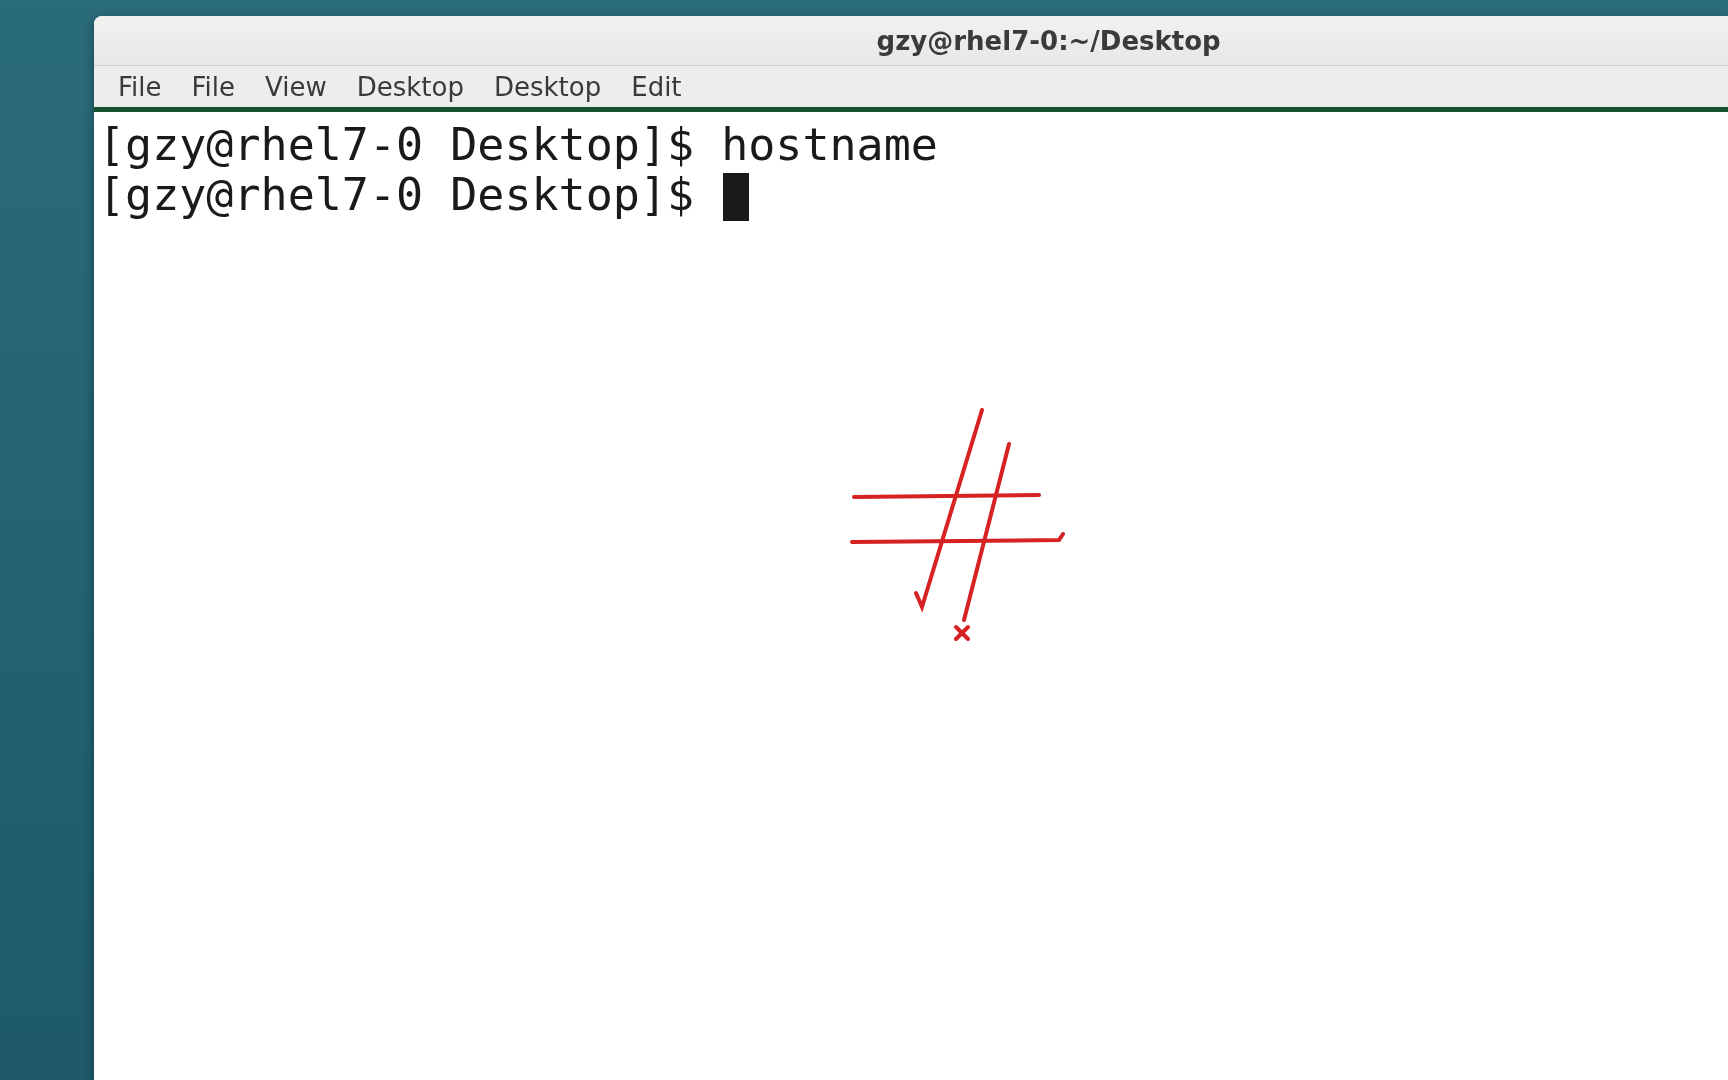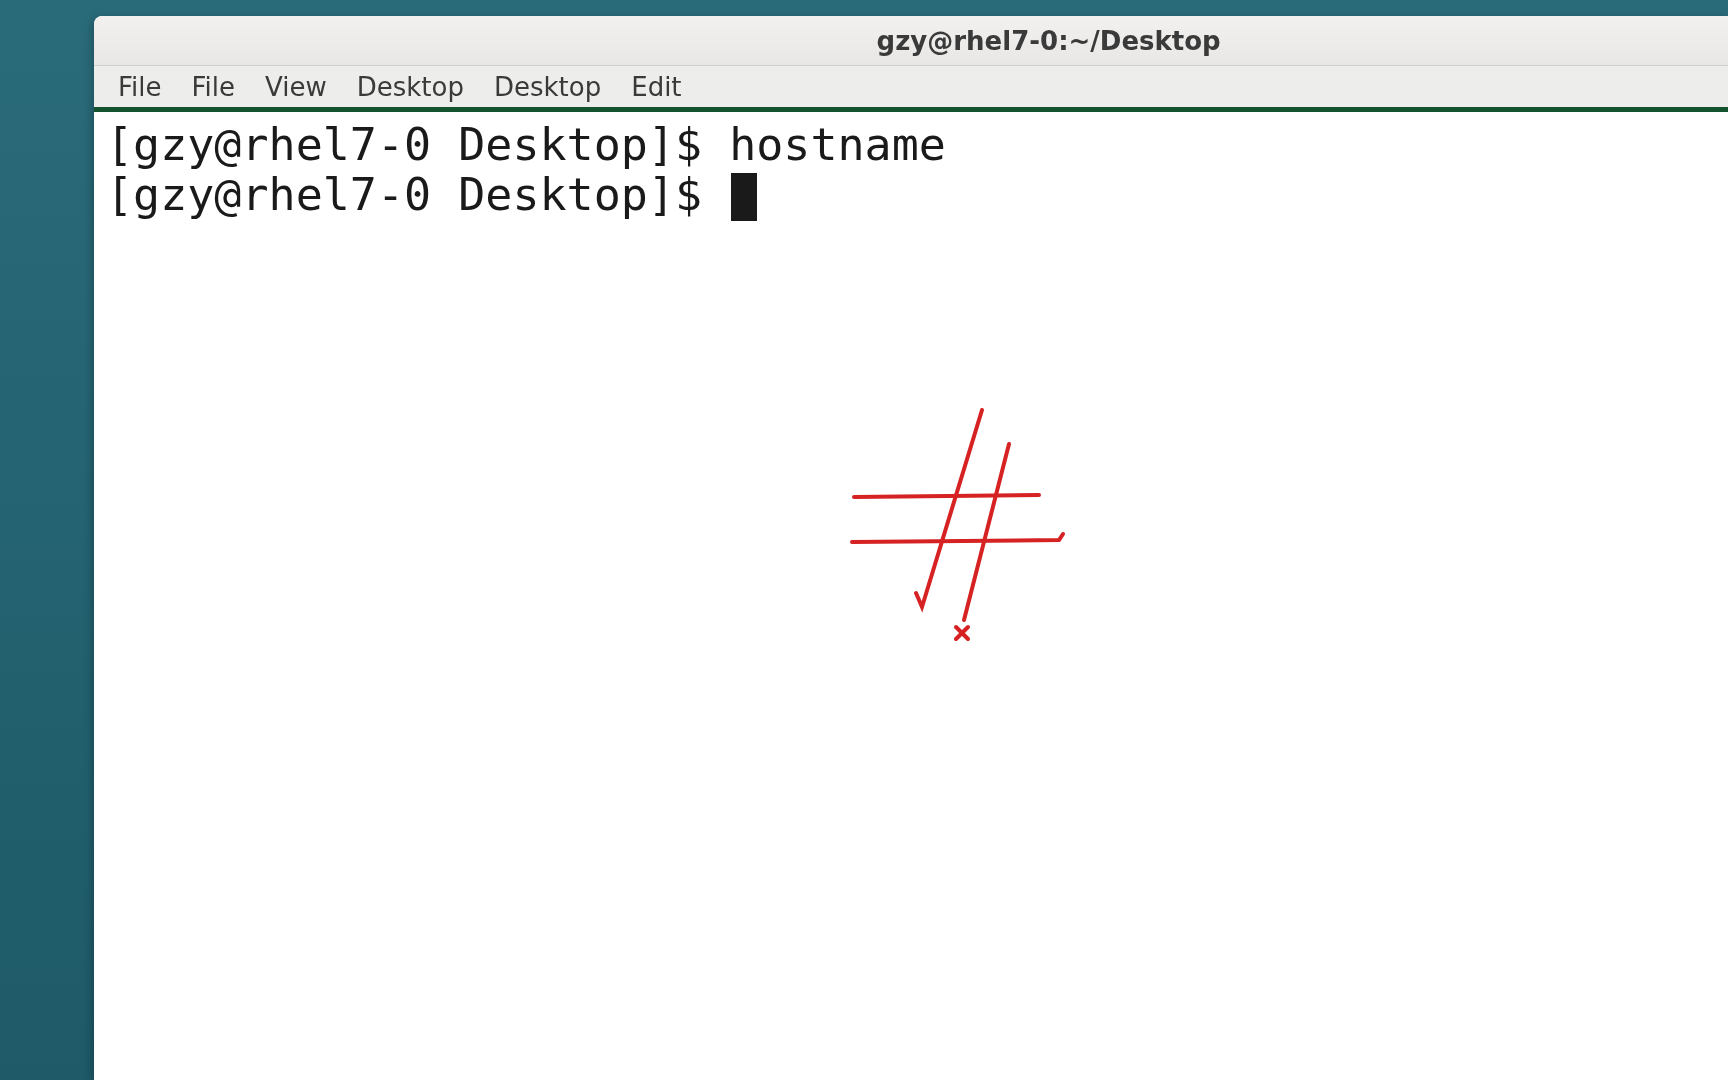--- a/index.html
+++ b/index.html
@@ -56,21 +56,21 @@
     .menu-item {
       font-size: 26px;
       color: #3a3a3a;
       padding: 4px 14px;
       cursor: default;
     }
     .terminal-content {
       position: relative;
       background: #ffffff;
       height: calc(100% - 96px);
-      padding: 8px 12px;
+      padding: 8px 4px;
     }
     .terminal-line {
       font-family: "DejaVu Sans Mono", "Liberation Mono", monospace;
       font-size: 45px;
       color: #1a1a1a;
       line-height: 1.12;
       white-space: pre;
       letter-spacing: 0px;
     }
     .cursor-block {

